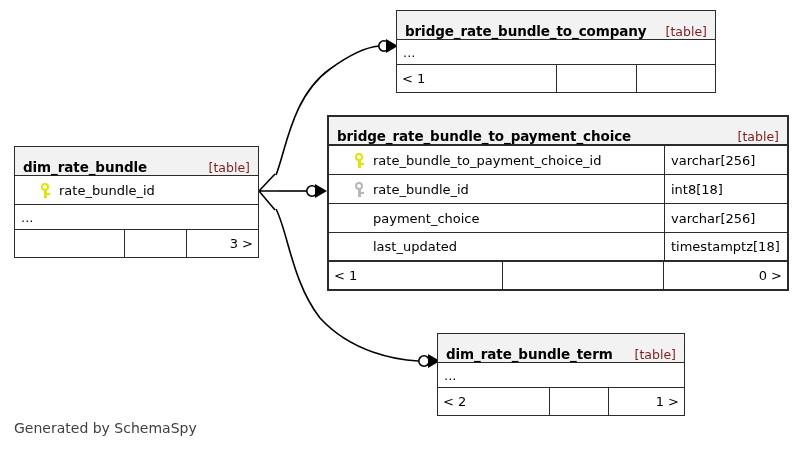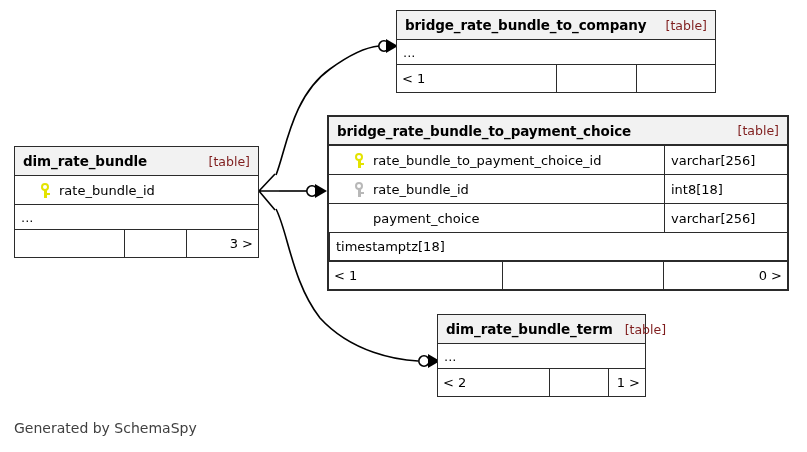--- a/index.html
+++ b/index.html
@@ -26,21 +26,21 @@
     position: absolute;
     box-sizing: border-box;
     background: #ffffff;
     border: 1px solid #2b2b2b;
     z-index: 3;
   }
   .tbl.thick { border-width: 2px; }
 
   .tbl-head {
     display: flex;
-    align-items: center;
+    align-items: flex-end;
     justify-content: space-between;
     box-sizing: border-box;
     background: #f2f2f2;
     border-bottom: 1px solid #2b2b2b;
     padding: 0 8px;
     height: 29px;
     white-space: nowrap;
   }
   .tbl.thick .tbl-head { border-bottom-width: 2px; }
   .tbl-name {
@@ -229,20 +229,24 @@
 
   <div class="row">
     <span class="cell-name">
       <span class="key blank"></span>
       <span>payment_choice</span>
     </span>
     <span class="cell-type" style="width:123px">varchar[256]</span>
   </div>
 
   <div class="row" style="border-bottom-width:2px">
+    <span class="cell-name">
+      <span class="key blank"></span>
+      <span>last_updated</span>
+    </span>
     <span class="cell-type" style="width:123px">timestamptz[18]</span>
   </div>
 
   <div class="foot">
     <div class="left" style="width:174px">&lt; 1</div>
     <div style="width:161px"></div>
     <div class="right" style="flex:1">0 &gt;</div>
   </div>
 </div>
 
@@ -265,21 +269,21 @@
 
   <div class="ellipsis-row">...</div>
 
   <div class="foot">
     <div class="left" style="width:110px"></div>
     <div style="width:62px"></div>
     <div class="right" style="flex:1">3 &gt;</div>
   </div>
 </div>
 
-<div class="tbl" id="t-term" style="left:437px; top:314px; width:209px;">
+<div class="tbl" id="t-term" style="left:437px; top:333px; width:248px;">
   <div class="tbl-head">
     <span class="tbl-name">dim_rate_bundle_term</span>
     <span class="tbl-tag">[table]</span>
   </div>
   <div class="ellipsis-row">...</div>
   <div class="foot">
     <div class="left" style="width:112px">&lt; 2</div>
     <div style="width:59px"></div>
     <div class="right" style="flex:1">1 &gt;</div>
   </div>

